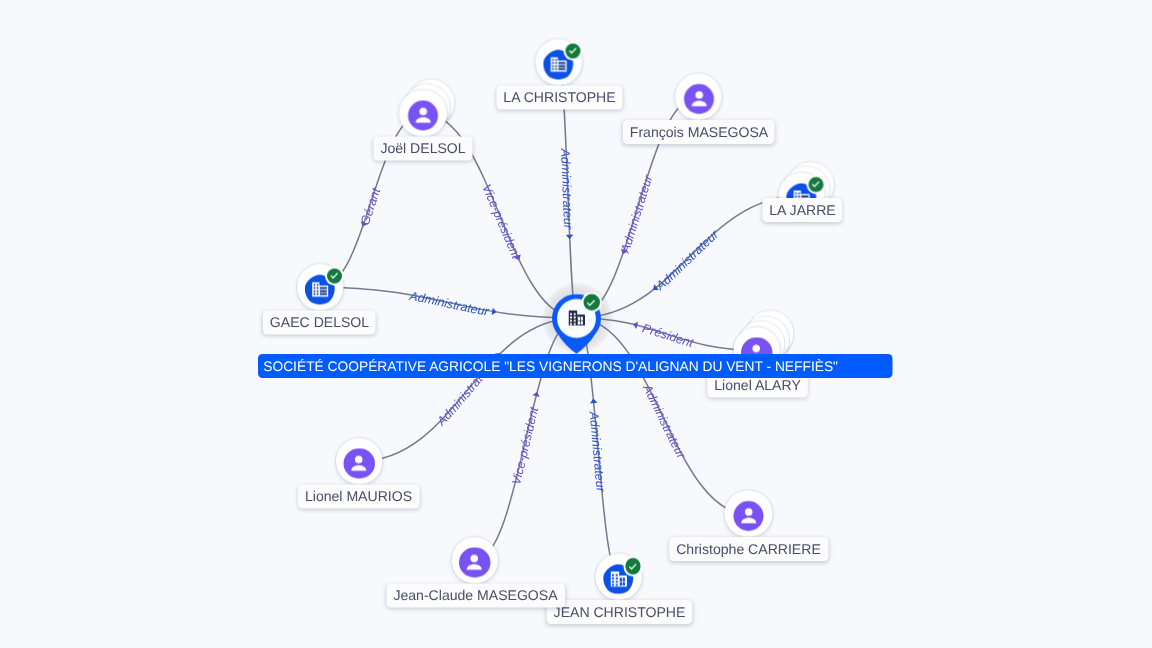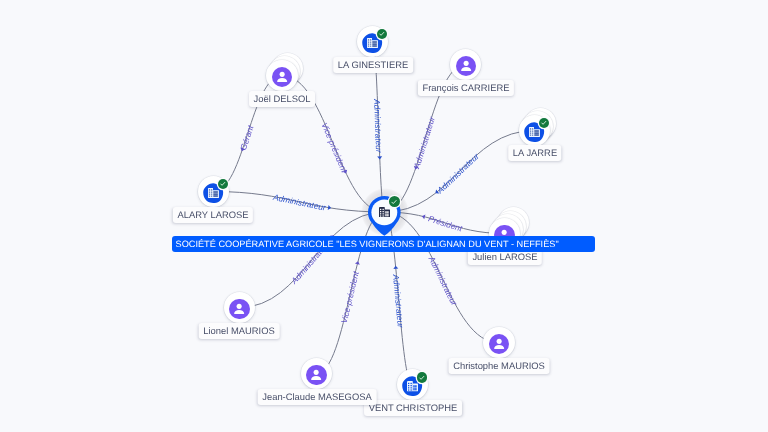--- a/index.html
+++ b/index.html
@@ -121,21 +121,21 @@
               <rect x="50" y="70.5" width="44" height="13"></rect>
             </g>
           </svg>
         </div>
       </div>
   <div class="badge" style="left:376.70px;top:28.90px;width:10.6px;height:10.6px">
         <svg viewBox="0 0 24 24" width="7.6" height="7.6">
           <path d="M5.6 12.6l4.1 4.1 8.7-9.2" fill="none" stroke="#ddf2e3" stroke-width="2.9" stroke-linecap="round" stroke-linejoin="round"></path>
         </svg>
       </div>
-  <div class="chip" style="left:372.5px;top:56.8px;transform:translateX(-50%)">LA GINESTIERE</div>
+  <div class="chip" style="left:372.5px;top:56.8px;transform:translateX(-50%)">LA CHRISTOPHE</div>
 </div>
 <div class="node">
   <div class="ghost" style="left:272.2px;top:52.5px;width:31.2px;height:31.2px"></div>
   <div class="ghost" style="left:269.3px;top:56.2px;width:31.2px;height:31.2px"></div>
   <div class="disc" style="left:266.4px;top:59.9px;width:31.2px;height:31.2px"></div>
   <div class="inner" style="left:271.85px;top:66.55px;width:20.3px;height:20.3px;border-radius:50%;background:#7a52f4;overflow:hidden">
         <svg viewBox="0 0 24 24" width="20.3" height="20.3">
           <circle cx="12" cy="8.7" r="3.0" fill="#fff"></circle>
           <path d="M12 13.15c-3.35 0-5.95 2.0-5.95 4.0 0 .3.25.45.55.45h10.8c.3 0 .55-.15.55-.45 0-2.0-2.6-4.0-5.95-4.0z" fill="#fff"></path>
         </svg>
@@ -143,21 +143,21 @@
   <div class="chip" style="left:282.0px;top:90.8px;transform:translateX(-50%)">Joël DELSOL</div>
 </div>
 <div class="node">
   <div class="disc" style="left:450.2px;top:48.9px;width:31.2px;height:31.2px"></div>
   <div class="inner" style="left:455.65px;top:55.55px;width:20.3px;height:20.3px;border-radius:50%;background:#7a52f4;overflow:hidden">
         <svg viewBox="0 0 24 24" width="20.3" height="20.3">
           <circle cx="12" cy="8.7" r="3.0" fill="#fff"></circle>
           <path d="M12 13.15c-3.35 0-5.95 2.0-5.95 4.0 0 .3.25.45.55.45h10.8c.3 0 .55-.15.55-.45 0-2.0-2.6-4.0-5.95-4.0z" fill="#fff"></path>
         </svg>
       </div>
-  <div class="chip" style="left:465.8px;top:79.8px;transform:translateX(-50%)">François CARRIERE</div>
+  <div class="chip" style="left:465.8px;top:79.8px;transform:translateX(-50%)">François MASEGOSA</div>
 </div>
 <div class="node">
   <div class="ghost" style="left:524.8px;top:107.5px;width:31.2px;height:31.2px"></div>
   <div class="ghost" style="left:521.9px;top:111.2px;width:31.2px;height:31.2px"></div>
   <div class="disc" style="left:519.0px;top:114.9px;width:31.2px;height:31.2px"></div>
   <div class="inner" style="left:524.40px;top:121.80px;width:20.4px;height:20.4px">
         <svg viewBox="0 0 44 44" width="20.4" height="20.4" style="position:absolute;left:0;top:0">
           <path d="M22.00,0.40 C26.11,0.43 30.83,2.61 34.28,5.09 C37.74,7.57 41.42,11.35 42.73,15.26 C44.05,19.17 43.47,24.48 42.16,28.55 C40.85,32.63 38.23,37.31 34.87,39.72 C31.51,42.13 26.27,43.03 22.00,43.00 C17.73,42.97 12.62,41.96 9.25,39.56 C5.87,37.15 3.07,32.63 1.74,28.58 C0.41,24.53 -0.04,19.21 1.27,15.26 C2.58,11.32 6.14,7.41 9.60,4.93 C13.05,2.45 17.89,0.37 22.00,0.40Z" fill="#0d50e6"></path>
         </svg>
         <div style="position:absolute;left:4.70px;top:5.50px">
@@ -177,21 +177,21 @@
               <rect x="50" y="70.5" width="44" height="13"></rect>
             </g>
           </svg>
         </div>
       </div>
   <div class="badge" style="left:538.80px;top:117.90px;width:10.6px;height:10.6px">
         <svg viewBox="0 0 24 24" width="7.6" height="7.6">
           <path d="M5.6 12.6l4.1 4.1 8.7-9.2" fill="none" stroke="#ddf2e3" stroke-width="2.9" stroke-linecap="round" stroke-linejoin="round"></path>
         </svg>
       </div>
-  <div class="chip" style="left:534.6px;top:145px;transform:translateX(-50%)">LA JARRE</div>
+  <div class="chip" style="left:534.6px;top:132px;transform:translateX(-50%)">LA JARRE</div>
 </div>
 <div class="node">
   <div class="disc" style="left:197.8px;top:175.9px;width:31.2px;height:31.2px"></div>
   <div class="inner" style="left:203.20px;top:182.80px;width:20.4px;height:20.4px">
         <svg viewBox="0 0 44 44" width="20.4" height="20.4" style="position:absolute;left:0;top:0">
           <path d="M22.00,0.40 C26.11,0.43 30.83,2.61 34.28,5.09 C37.74,7.57 41.42,11.35 42.73,15.26 C44.05,19.17 43.47,24.48 42.16,28.55 C40.85,32.63 38.23,37.31 34.87,39.72 C31.51,42.13 26.27,43.03 22.00,43.00 C17.73,42.97 12.62,41.96 9.25,39.56 C5.87,37.15 3.07,32.63 1.74,28.58 C0.41,24.53 -0.04,19.21 1.27,15.26 C2.58,11.32 6.14,7.41 9.60,4.93 C13.05,2.45 17.89,0.37 22.00,0.40Z" fill="#0d50e6"></path>
         </svg>
         <div style="position:absolute;left:4.70px;top:5.50px">
           <svg viewBox="0 0 104 96" width="11" height="10">
             <path d="M0 0h47v22h57v74H0z" fill="#eef6ff"></path>
@@ -209,44 +209,44 @@
               <rect x="50" y="70.5" width="44" height="13"></rect>
             </g>
           </svg>
         </div>
       </div>
   <div class="badge" style="left:217.60px;top:178.90px;width:10.6px;height:10.6px">
         <svg viewBox="0 0 24 24" width="7.6" height="7.6">
           <path d="M5.6 12.6l4.1 4.1 8.7-9.2" fill="none" stroke="#ddf2e3" stroke-width="2.9" stroke-linecap="round" stroke-linejoin="round"></path>
         </svg>
       </div>
-  <div class="chip" style="left:213.4px;top:206.8px;transform:translateX(-50%)">ALARY LAROSE</div>
+  <div class="chip" style="left:213.4px;top:206.8px;transform:translateX(-50%)">GAEC DELSOL</div>
 </div>
 <div class="node">
   <div class="ghost" style="left:497.6px;top:206.8px;width:31.2px;height:31.2px"></div>
   <div class="ghost" style="left:494.7px;top:210.5px;width:31.2px;height:31.2px"></div>
   <div class="ghost" style="left:491.8px;top:214.2px;width:31.2px;height:31.2px"></div>
   <div class="disc" style="left:488.9px;top:217.9px;width:31.2px;height:31.2px"></div>
   <div class="inner" style="left:494.35px;top:224.55px;width:20.3px;height:20.3px;border-radius:50%;background:#7a52f4;overflow:hidden">
         <svg viewBox="0 0 24 24" width="20.3" height="20.3">
           <circle cx="12" cy="8.7" r="3.0" fill="#fff"></circle>
           <path d="M12 13.15c-3.35 0-5.95 2.0-5.95 4.0 0 .3.25.45.55.45h10.8c.3 0 .55-.15.55-.45 0-2.0-2.6-4.0-5.95-4.0z" fill="#fff"></path>
         </svg>
       </div>
-  <div class="chip" style="left:504.5px;top:248.8px;transform:translateX(-50%)">Julien LAROSE</div>
+  <div class="chip" style="left:504.5px;top:248.8px;transform:translateX(-50%)">Lionel ALARY</div>
 </div>
 <div class="node">
   <div class="disc" style="left:483.4px;top:327.2px;width:31.2px;height:31.2px"></div>
   <div class="inner" style="left:488.85px;top:333.85px;width:20.3px;height:20.3px;border-radius:50%;background:#7a52f4;overflow:hidden">
         <svg viewBox="0 0 24 24" width="20.3" height="20.3">
           <circle cx="12" cy="8.7" r="3.0" fill="#fff"></circle>
           <path d="M12 13.15c-3.35 0-5.95 2.0-5.95 4.0 0 .3.25.45.55.45h10.8c.3 0 .55-.15.55-.45 0-2.0-2.6-4.0-5.95-4.0z" fill="#fff"></path>
         </svg>
       </div>
-  <div class="chip" style="left:499.0px;top:358.1px;transform:translateX(-50%)">Christophe MAURIOS</div>
+  <div class="chip" style="left:499.0px;top:358.1px;transform:translateX(-50%)">Christophe CARRIERE</div>
 </div>
 <div class="node">
   <div class="disc" style="left:397.0px;top:369.1px;width:31.2px;height:31.2px"></div>
   <div class="inner" style="left:402.40px;top:376.00px;width:20.4px;height:20.4px">
         <svg viewBox="0 0 44 44" width="20.4" height="20.4" style="position:absolute;left:0;top:0">
           <path d="M22.00,0.40 C26.11,0.43 30.83,2.61 34.28,5.09 C37.74,7.57 41.42,11.35 42.73,15.26 C44.05,19.17 43.47,24.48 42.16,28.55 C40.85,32.63 38.23,37.31 34.87,39.72 C31.51,42.13 26.27,43.03 22.00,43.00 C17.73,42.97 12.62,41.96 9.25,39.56 C5.87,37.15 3.07,32.63 1.74,28.58 C0.41,24.53 -0.04,19.21 1.27,15.26 C2.58,11.32 6.14,7.41 9.60,4.93 C13.05,2.45 17.89,0.37 22.00,0.40Z" fill="#0d50e6"></path>
         </svg>
         <div style="position:absolute;left:4.70px;top:5.40px">
           <svg viewBox="0 0 110 102" width="11" height="10.2">
             <path d="M5 0h48a5 5 0 0 1 5 5v97H5a5 5 0 0 1-5-5V5a5 5 0 0 1 5-5z" fill="#eff7ff"></path>
@@ -266,21 +266,21 @@
               <rect x="82" y="71" width="14" height="23"></rect>
             </g>
           </svg>
         </div>
       </div>
   <div class="badge" style="left:416.80px;top:372.10px;width:10.6px;height:10.6px">
         <svg viewBox="0 0 24 24" width="7.6" height="7.6">
           <path d="M5.6 12.6l4.1 4.1 8.7-9.2" fill="none" stroke="#ddf2e3" stroke-width="2.9" stroke-linecap="round" stroke-linejoin="round"></path>
         </svg>
       </div>
-  <div class="chip" style="left:412.6px;top:400.0px;transform:translateX(-50%)">VENT CHRISTOPHE</div>
+  <div class="chip" style="left:412.6px;top:400.0px;transform:translateX(-50%)">JEAN CHRISTOPHE</div>
 </div>
 <div class="node">
   <div class="disc" style="left:300.9px;top:357.9px;width:31.2px;height:31.2px"></div>
   <div class="inner" style="left:306.35px;top:364.55px;width:20.3px;height:20.3px;border-radius:50%;background:#7a52f4;overflow:hidden">
         <svg viewBox="0 0 24 24" width="20.3" height="20.3">
           <circle cx="12" cy="8.7" r="3.0" fill="#fff"></circle>
           <path d="M12 13.15c-3.35 0-5.95 2.0-5.95 4.0 0 .3.25.45.55.45h10.8c.3 0 .55-.15.55-.45 0-2.0-2.6-4.0-5.95-4.0z" fill="#fff"></path>
         </svg>
       </div>
   <div class="chip" style="left:316.5px;top:388.8px;transform:translateX(-50%)">Jean-Claude MASEGOSA</div>

